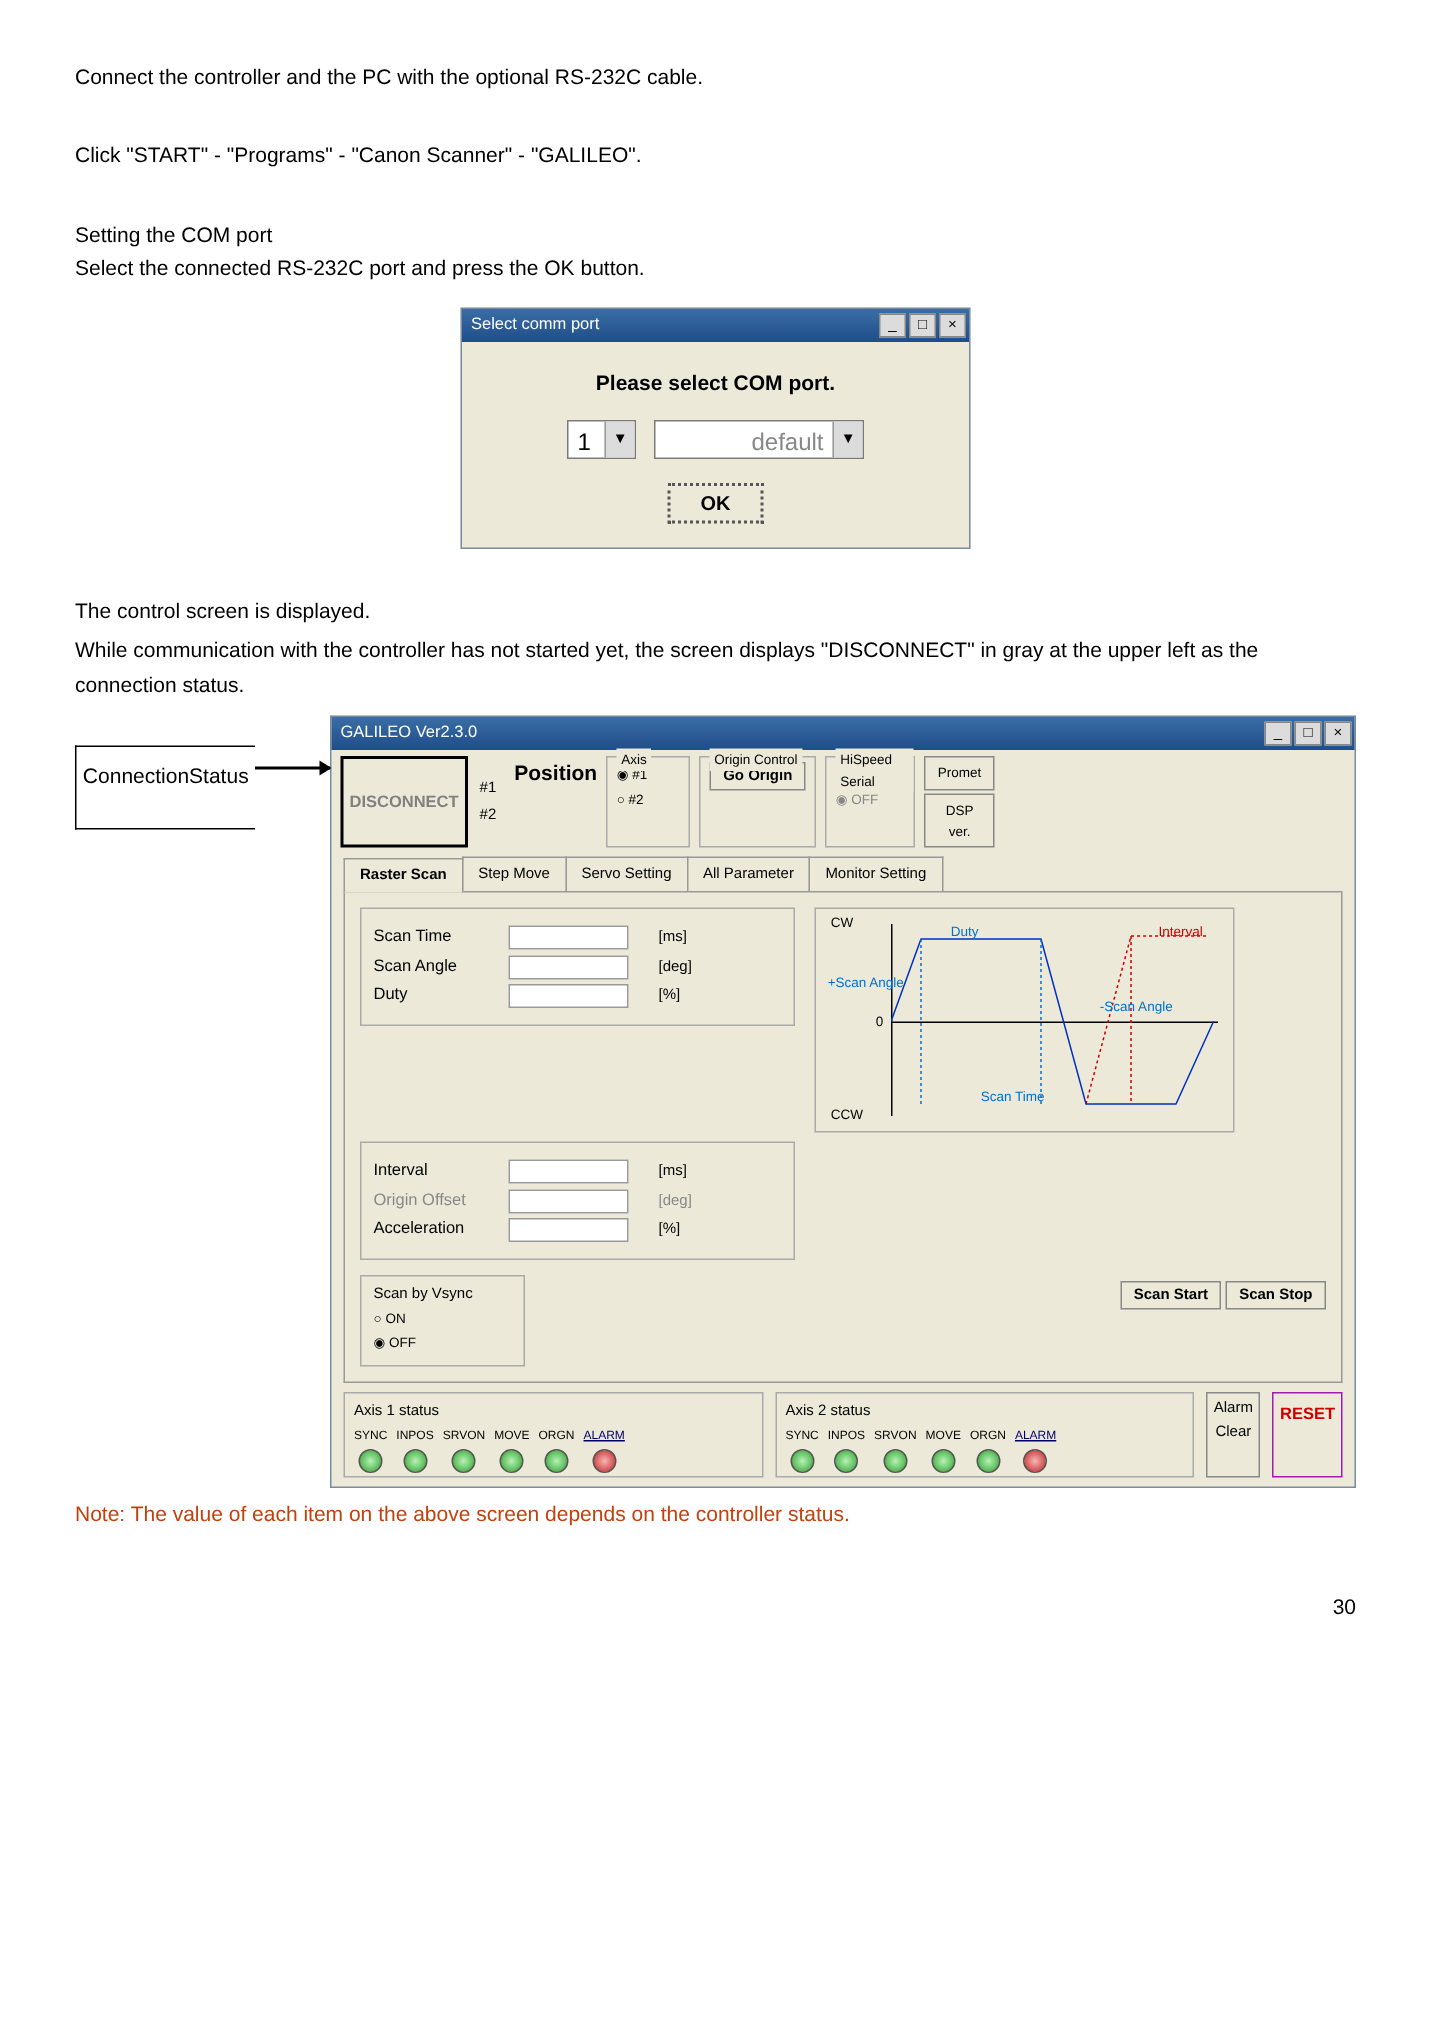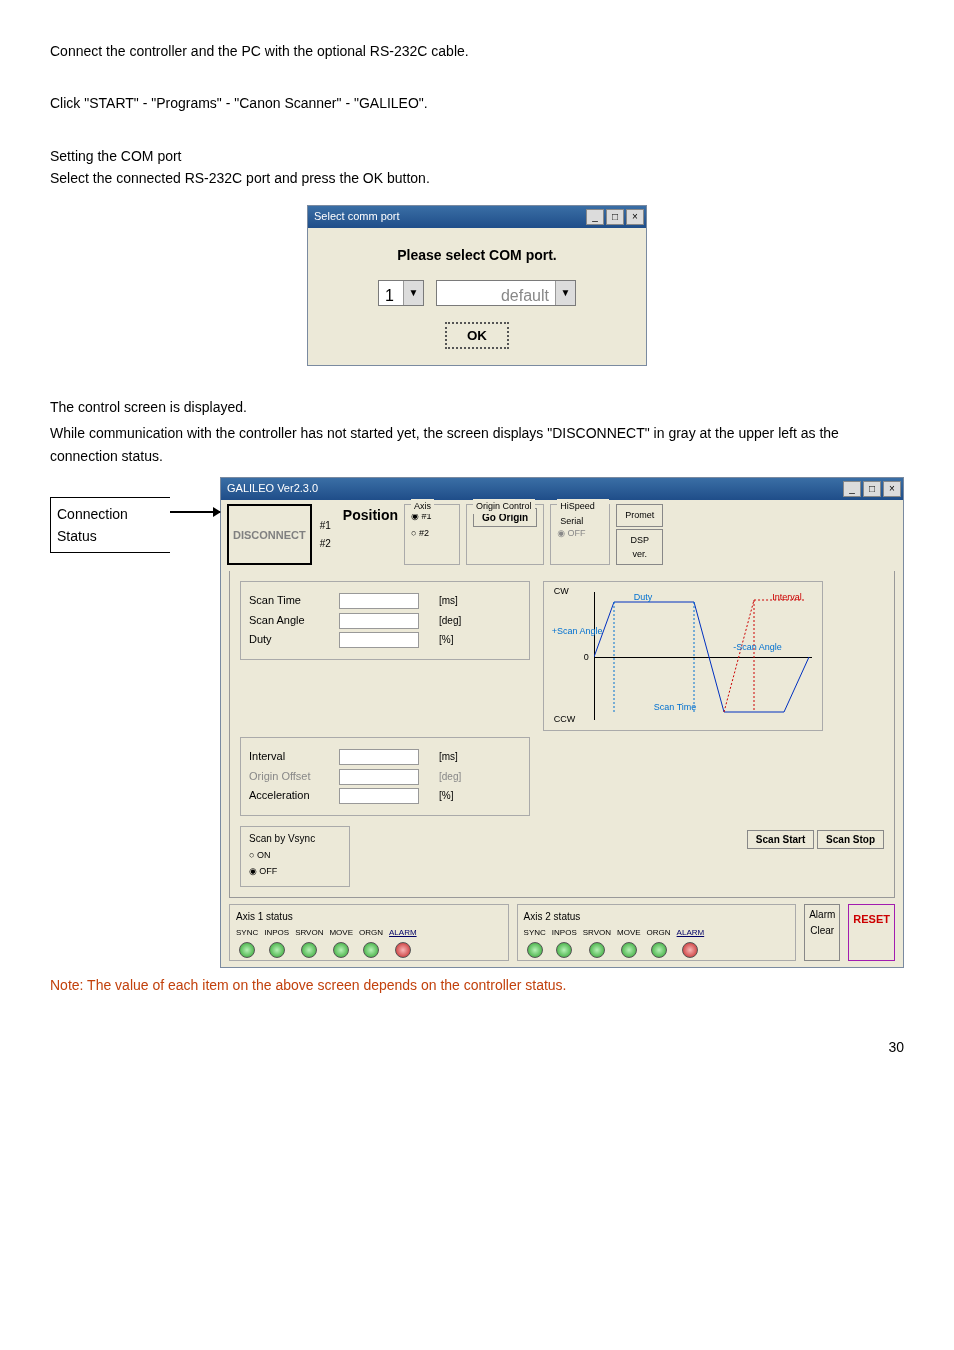--- a/index.html
+++ b/index.html
@@ -31,21 +31,21 @@
   .dialog1 .body { padding:10px 14px 16px; text-align:center; }
   .dialog1 .heading { font-weight:bold; font-size:14px; margin:6px 0 14px; }
   .combo-row { display:flex; gap:12px; justify-content:center; align-items:center; margin-bottom:16px; }
   .combo { display:inline-flex; border:1px solid #7a7a7a; background:#fff; height:26px; }
   .combo .val { padding:2px 6px; font-size:16px; min-width:24px; text-align:left; }
   .combo .arrow { width:20px; background:#dcdcdc; border-left:1px solid #999; display:flex; align-items:center; justify-content:center; font-size:10px; }
   .combo.disabled .val { color:#888;text-align:right; }
   .okbtn { border:2px dotted #555; padding:4px 20px; background:#ece9d8; font-weight:bold; color:#000; }
 
   .conn-row { display:flex; align-items:flex-start; }
-  .conn-label { width:120px; border-top:1px solid #000; border-bottom:1px solid #000; border-left:1px solid #000; padding:8px 6px; font-size:14px; margin-top:20px; height:56px; display:flex; flex-direction:column; justify-content:center; }
+  .conn-label { width:120px; border-top:1px solid #000; border-bottom:1px solid #000; border-left:1px solid #000; padding:8px 6px; font-size:14px; margin-top:20px; height:56px; display:flex; flex-direction:row; justify-content:center; }
   .arrow-line { width:50px; height:2px; background:#000; margin-top:34px; position:relative; }
   .arrow-line::after { content:""; position:absolute; right:-1px; top:-4px; border-left:8px solid #000; border-top:5px solid transparent; border-bottom:5px solid transparent; }
 
   .dialog2 {
     flex:1; border:1px solid #7a8aa0; background:#ece9d8; font-size:10px;
   }
   .d2-top { display:flex; align-items:stretch; padding:4px 6px 6px; gap:6px; }
   .disconnect-btn { border:2px solid #000; background:#ece9d8; color:#808080; font-weight:bold; padding:6px 4px; font-size:11px; }
   .idcol { display:flex; flex-direction:column; justify-content:center; }
   .idcol span { font-size:10px; padding:1px 2px; }
@@ -165,20 +165,27 @@
         <label class="radio" style="color:#888;">○ <span>Start</span></label>
         <label class="radio" style="color:#888;">◉ <span>OFF</span></label>
       </div>
 
       <div style="display:flex;flex-direction:column;gap:2px;">
         <div class="btn" style="font-size:9px;">Promet</div>
         <div class="btn" style="font-size:9px;text-align:center;"><span>DSP</span><br><span>ver.</span></div>
       </div>
     </div>
 
+    <div class="tabs">
+      <div class="tab active">Raster Scan</div>
+      <div class="tab">Step Move</div>
+      <div class="tab">Servo Setting</div>
+      <div class="tab">All Parameter</div>
+      <div class="tab">Monitor Setting</div>
+    </div>
 
     <div class="tabbody">
       <div class="param-block">
         <div class="param-row">
             <span class="lbl">Scan Time</span>
             <span class="inp"></span>
             <span class="unit">[ms]</span>
           </div>
         <div class="param-row">
             <span class="lbl">Scan Angle</span>

